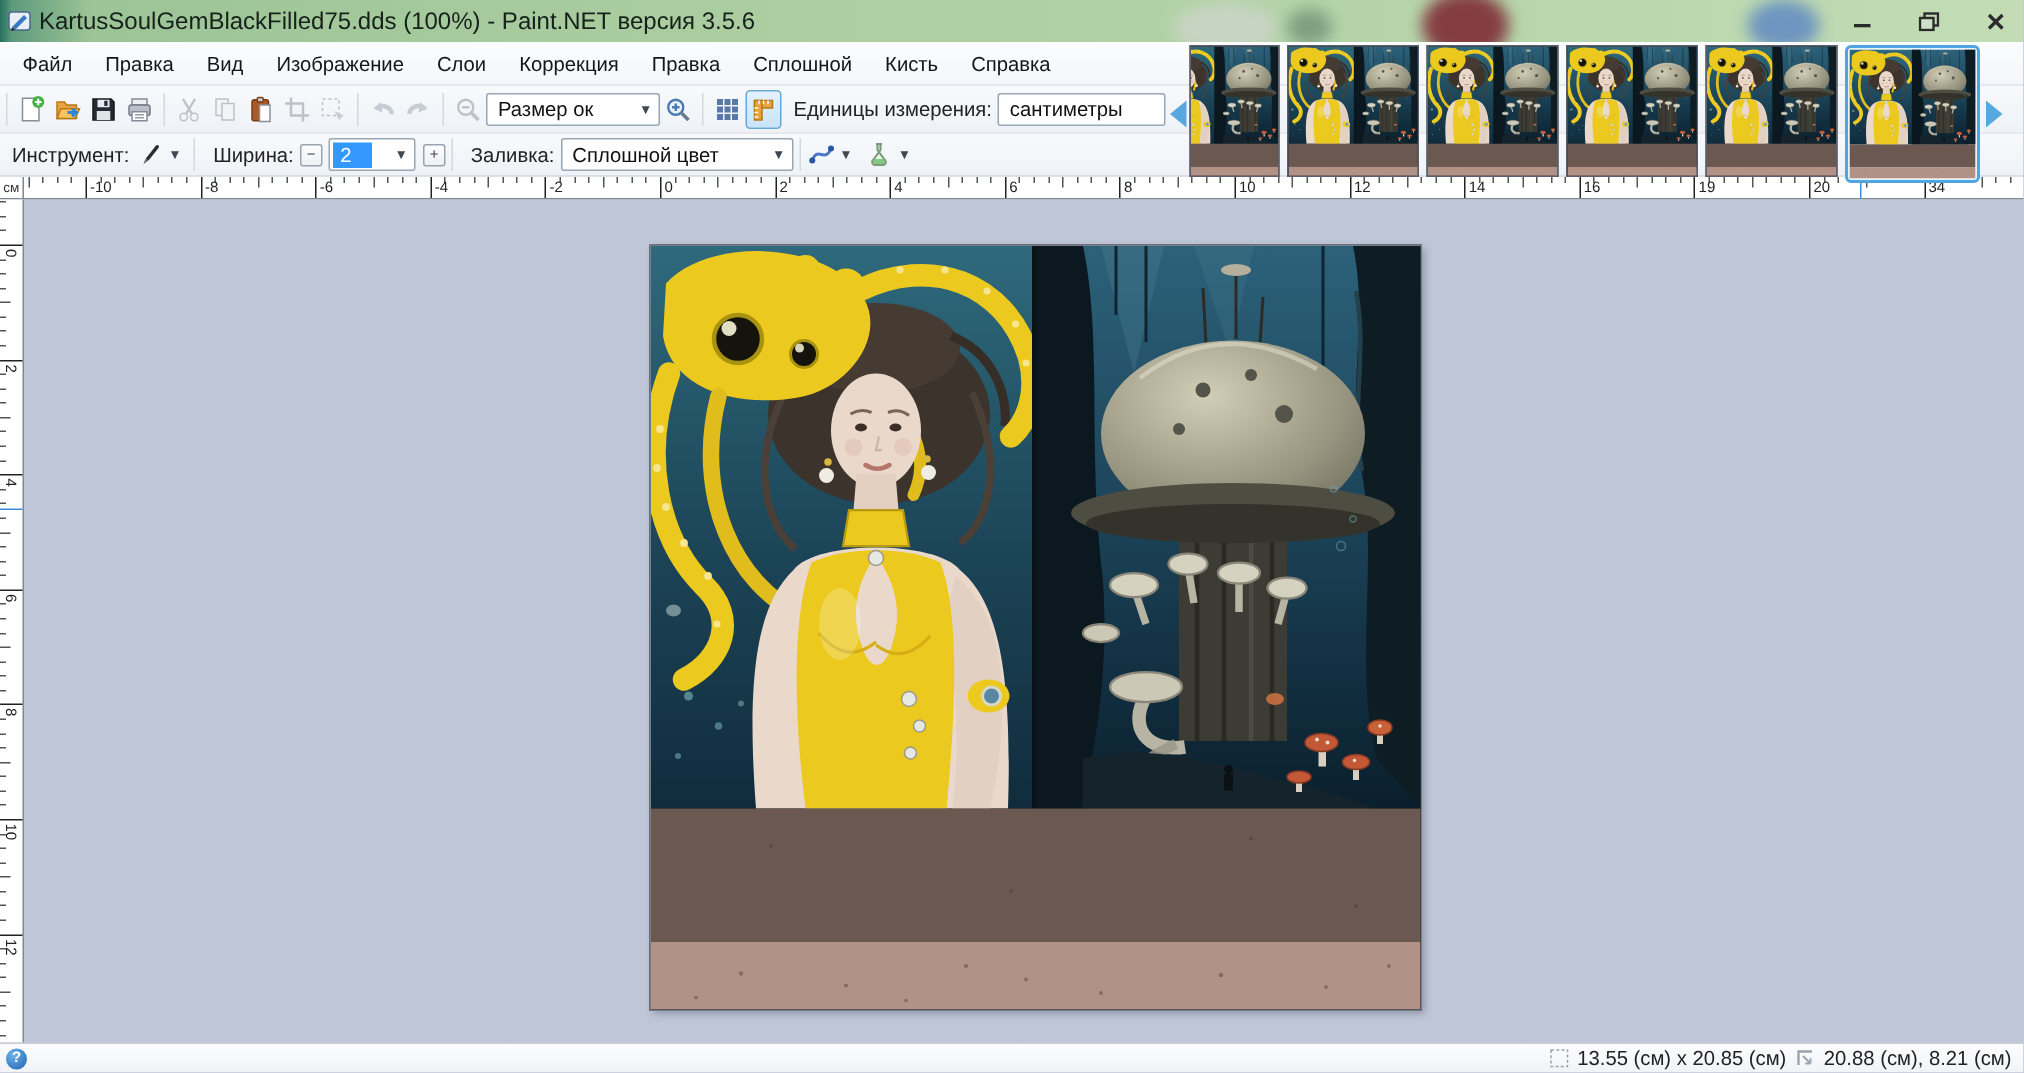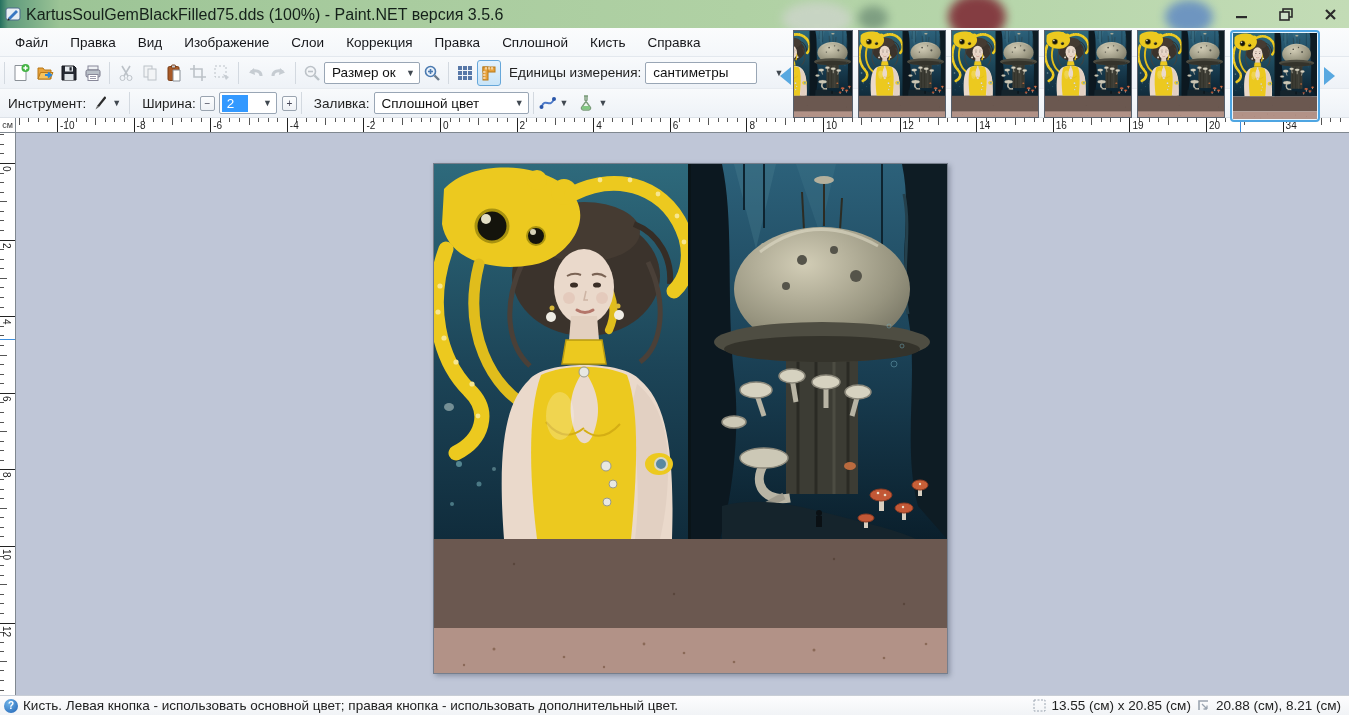--- a/index.html
+++ b/index.html
@@ -29,21 +29,21 @@
   .toolbar { position:absolute; left:0; width:1349px; background:linear-gradient(#f8fafc,#eef2f7); display:flex; align-items:center; }
   .toolbar.row1 { top:57px; height:32px; border-bottom:1px solid #e7ebf0; }
   .toolbar.row2 { top:89px; height:29px; border-bottom:1px solid #dde2e8; }
   .tb-sep { width:1px; height:22px; background:#d3d9e0; margin:0 4px; flex:none; }
   .tb-btn { width:24px; height:26px; display:flex; align-items:center; justify-content:center; flex:none; border-radius:3px; }
   .tb-btn.small { width:20px; }
   .tb-btn.active { background:linear-gradient(#e4f2fd,#c8e4f8); border:1px solid #66a7da; }
   .tb-label { margin:0 4px 0 8px; color:#222; white-space:nowrap; }
   .combo { height:22px; background:#fff; border:1px solid #99a6b5; border-radius:2px; display:flex; align-items:center; padding:0 4px 0 7px; color:#111; position:relative; }
   .combo .arrow { margin-left:auto; padding-left:6px; font-size:9px; color:#404850; }
-  .combo.w-zoom { width:96px; }
+  .combo.w-zoom { width:116px; }
   .combo.w-units { width:112px;gap:40px; }
   .combo.w-width { width:58px; padding-left:2px; }
   .combo.w-fill { width:155px; }
   .sel-val { background:#3399ff; color:#fff; padding:1px 14px 1px 5px; }
   .stepper { width:15px; height:15px; border:1px solid #9aa4b0; border-radius:2px; background:linear-gradient(#fcfdfe,#eef1f5); display:flex; align-items:center; justify-content:center; font-size:10px; color:#445; flex:none; }
   .drop-arrow { font-size:9px; color:#404850; margin:0 4px 0 2px; }
 
   
   .ruler-corner { position:absolute; left:0; top:118px; width:16px; height:15px; background:#fff; border-right:1px solid #808890; border-bottom:1px solid #808890; font-size:9px; color:#333; display:flex; align-items:center; justify-content:center; }
   .hruler { position:absolute; left:16px; top:118px; width:1333px; height:15px; background:#fff; border-bottom:1px solid #808890; overflow:hidden; }
@@ -767,21 +767,20 @@
         <svg viewBox="0 0 513 509" preserveAspectRatio="none">
           <use href="#artwork"></use>
         </svg>
       </div>
   </div>
   <div class="thumb-arrow right"></div>
 </div>
 
 <div class="statusbar">
   <div class="help-badge">?</div>
-  <span class="status-msg">Кисть. Левая кнопка - использовать основной цвет; правая кнопка - использовать дополнительный цвет.</span>
   <div class="status-right">
     <svg class="status-icon" viewBox="0 0 13 13">
       <rect x="1" y="1" width="11" height="11" fill="none" stroke="#9aa4b0" stroke-dasharray="2 1.5"></rect>
     </svg>
     <span class="status-num">13.55 (см) x 20.85 (см)</span>
     <svg class="status-icon" viewBox="0 0 13 13">
       <path d="M 2,11 V 2 H 11" fill="none" stroke="#9aa4b0" stroke-width="1.6"></path>
       <path d="M 5,5 L 10,10 M 10,10 L 10,6.5 M 10,10 L 6.5,10" stroke="#9aa4b0" stroke-width="1.3" fill="none"></path>
     </svg>
     <span class="status-num">20.88 (см), 8.21 (см)</span>

